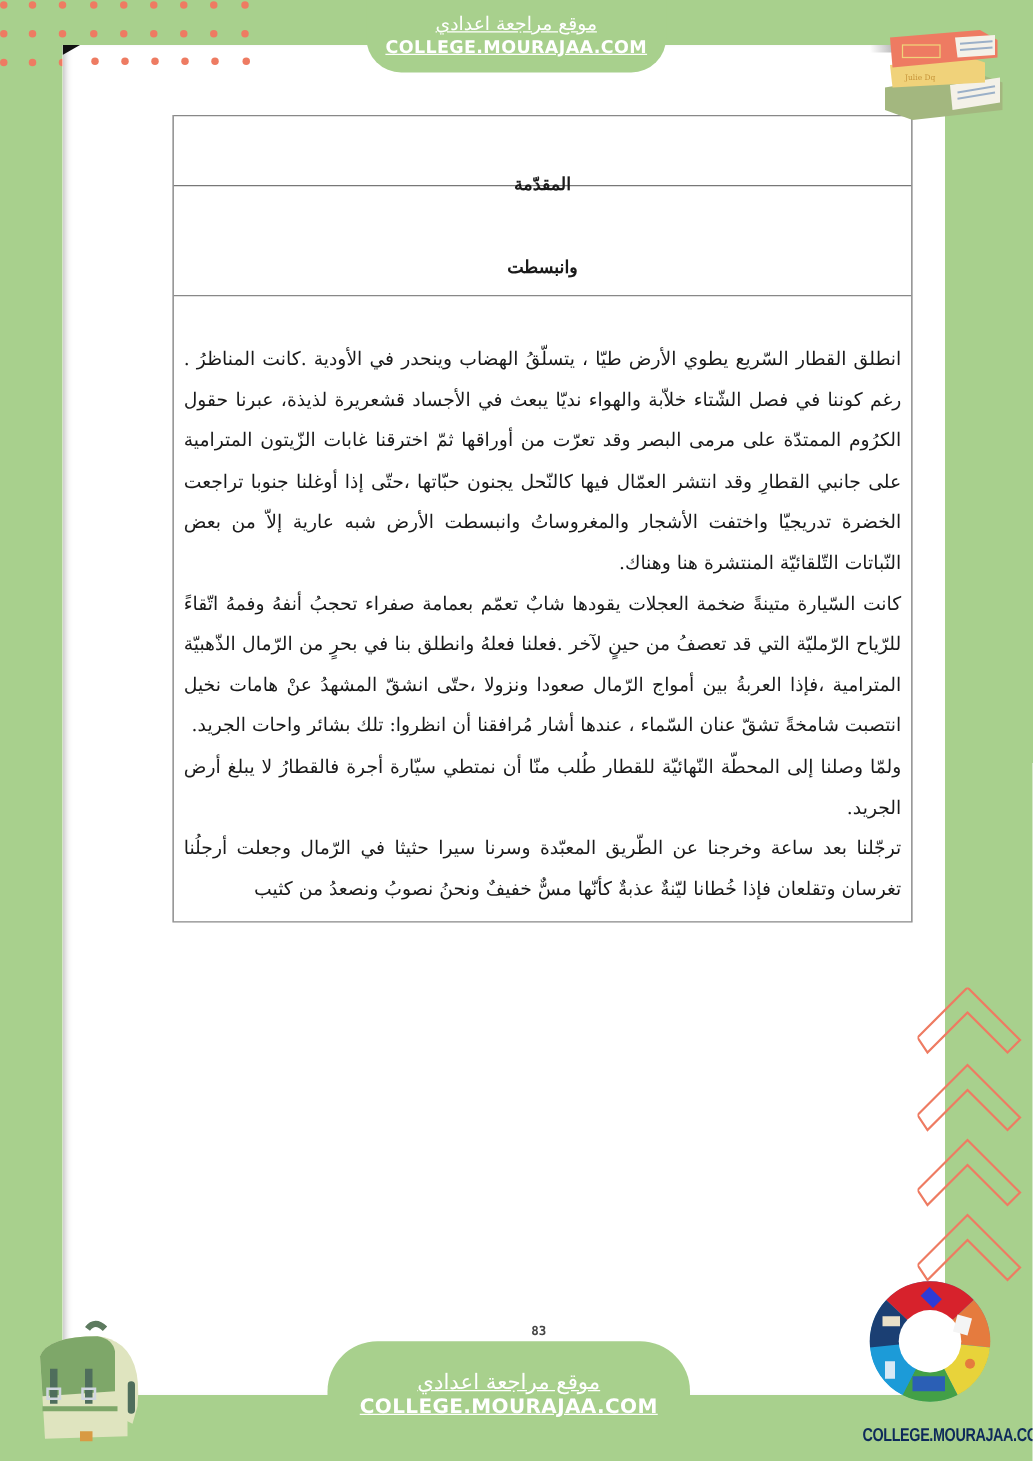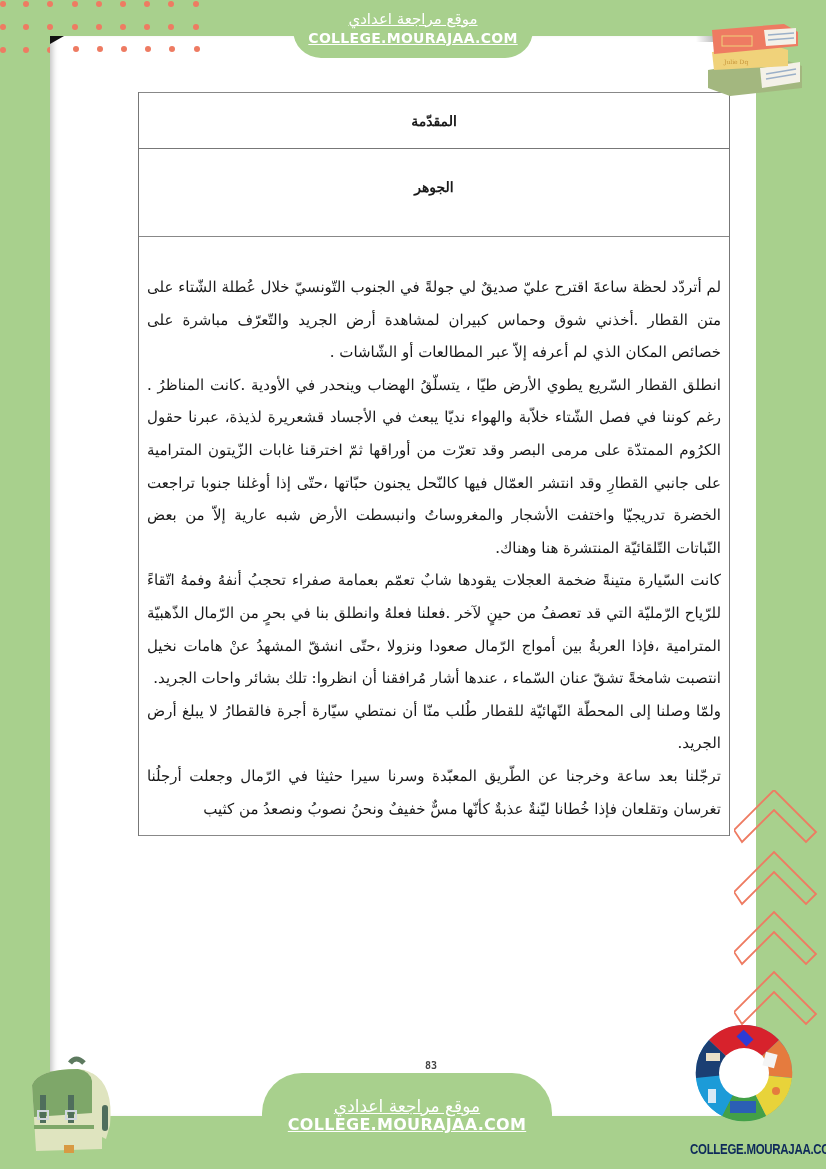--- a/index.html
+++ b/index.html
@@ -16,21 +16,21 @@
     }
     .page-corner { position: absolute; left: 50px; top: 36px; width: 14px; height: 8px; background: #111; clip-path: polygon(0 0,100% 0,0 100%); }
     .page-topright { position: absolute; right: 70px; top: 36px; width: 60px; height: 6px; background: linear-gradient(90deg, transparent, #222); }
 
     .doc {
       position: absolute; left: 138px; top: 92px; width: 592px;
       border-left: 1px solid #777; border-right: 1px solid #777;
       direction: rtl;
       font-family: "DejaVu Serif", serif; color: #1a1a1a;
     }
-    .sec-title { text-align: center; font-weight: bold; font-size: 14px; }
+    .sec-title { text-align: center; font-weight: bold; font-size: 14px; margin-top: 26px; }
     .box1 { height: 57px; border-top: 1px solid #888; border-bottom: 1px solid #777; padding-top: 20px; }
     .intro { padding: 6px 8px 4px 8px; font-size: 15.5px; line-height: 33px; font-weight: bold; border-bottom: 1px solid #777; height: 80px; text-align: justify; }
     .box2 { height: 88px; border-bottom: 1px solid #888; padding-top: 30px; }
     .body-text { padding: 34px 8px 10px 8px; font-size: 15px; line-height: 32.6px; text-align: justify; border-bottom: 1px solid #888; }
     .body-text p { margin: 0; }
     .body-text p.spaced { }
 
     .page-num { position: absolute; left: 425px; top: 1060px; font-size: 10px; color: #444; font-family: "DejaVu Sans Mono", monospace; font-weight: bold; }
 
     .banner-top {
@@ -100,24 +100,23 @@
     <span class="dot" style="left:145px;top:0"></span>
     <span class="dot" style="left:169px;top:0"></span>
     <span class="dot" style="left:194px;top:0"></span>
 </div>
 
 <div class="doc">
   <div class="box1">
     <div class="sec-title">المقدّمة</div>
   </div>
   <div class="box2">
-    <div class="sec-title">الجوهر</div>
+    <div class="sec-title">وانبسطت</div>
   </div>
   <div class="body-text">
-    <p>لم أتردّد لحظة ساعةَ اقترح عليّ صديقٌ لي جولةً في الجنوب التّونسيّ خلال عُطلة الشّتاء على متن القطار .أخذني شوق وحماس كبيران لمشاهدة أرض الجريد والتّعرّف مباشرة على خصائص المكان الذي لم أعرفه إلاّ عبر المطالعات أو الشّاشات .</p>
     <p>انطلق القطار السّريع يطوي الأرض طيّا ، يتسلّقُ الهضاب وينحدر في الأودية .كانت المناظرُ . رغم كوننا في فصل الشّتاء خلاّبة والهواء نديّا يبعث في الأجساد قشعريرة لذيذة، عبرنا حقول الكرُوم الممتدّة على مرمى البصر وقد تعرّت من أوراقها ثمّ اخترقنا غابات الزّيتون المترامية على جانبي القطارِ وقد انتشر العمّال فيها كالنّحل يجنون حبّاتها ،حتّى إذا أوغلنا جنوبا تراجعت الخضرة تدريجيّا واختفت الأشجار والمغروساتُ وانبسطت الأرض شبه عارية إلاّ من بعض النّباتات التّلقائيّة المنتشرة هنا وهناك.</p>
     <p>كانت السّيارة متينةً ضخمة العجلات يقودها شابٌ تعمّم بعمامة صفراء تحجبُ أنفهُ وفمهُ اتّقاءً للرّياح الرّمليّة التي قد تعصفُ من حينٍ لآخر .فعلنا فعلهُ وانطلق بنا في بحرٍ من الرّمال الذّهبيّة المترامية ،فإذا العربةُ بين أمواج الرّمال صعودا ونزولا ،حتّى انشقّ المشهدُ عنْ هامات نخيل انتصبت شامخةً تشقّ عنان السّماء ، عندها أشار مُرافقنا أن انظروا: تلك بشائر واحات الجريد.</p>
     <p>ولمّا وصلنا إلى المحطّة النّهائيّة للقطار طُلب منّا أن نمتطي سيّارة أجرة فالقطارُ لا يبلغ أرض الجريد.</p>
     <p class="spaced">ترجّلنا بعد ساعة وخرجنا عن الطّريق المعبّدة وسرنا سيرا حثيثا في الرّمال وجعلت أرجلُنا تغرسان وتقلعان فإذا خُطانا ليّنةٌ عذبةٌ كأنّها مسٌّ خفيفٌ ونحنُ نصوبُ ونصعدُ من كثيب</p>
   </div>
 </div>
 
 <div class="page-num">83</div>
 
 <div class="banner-top">

